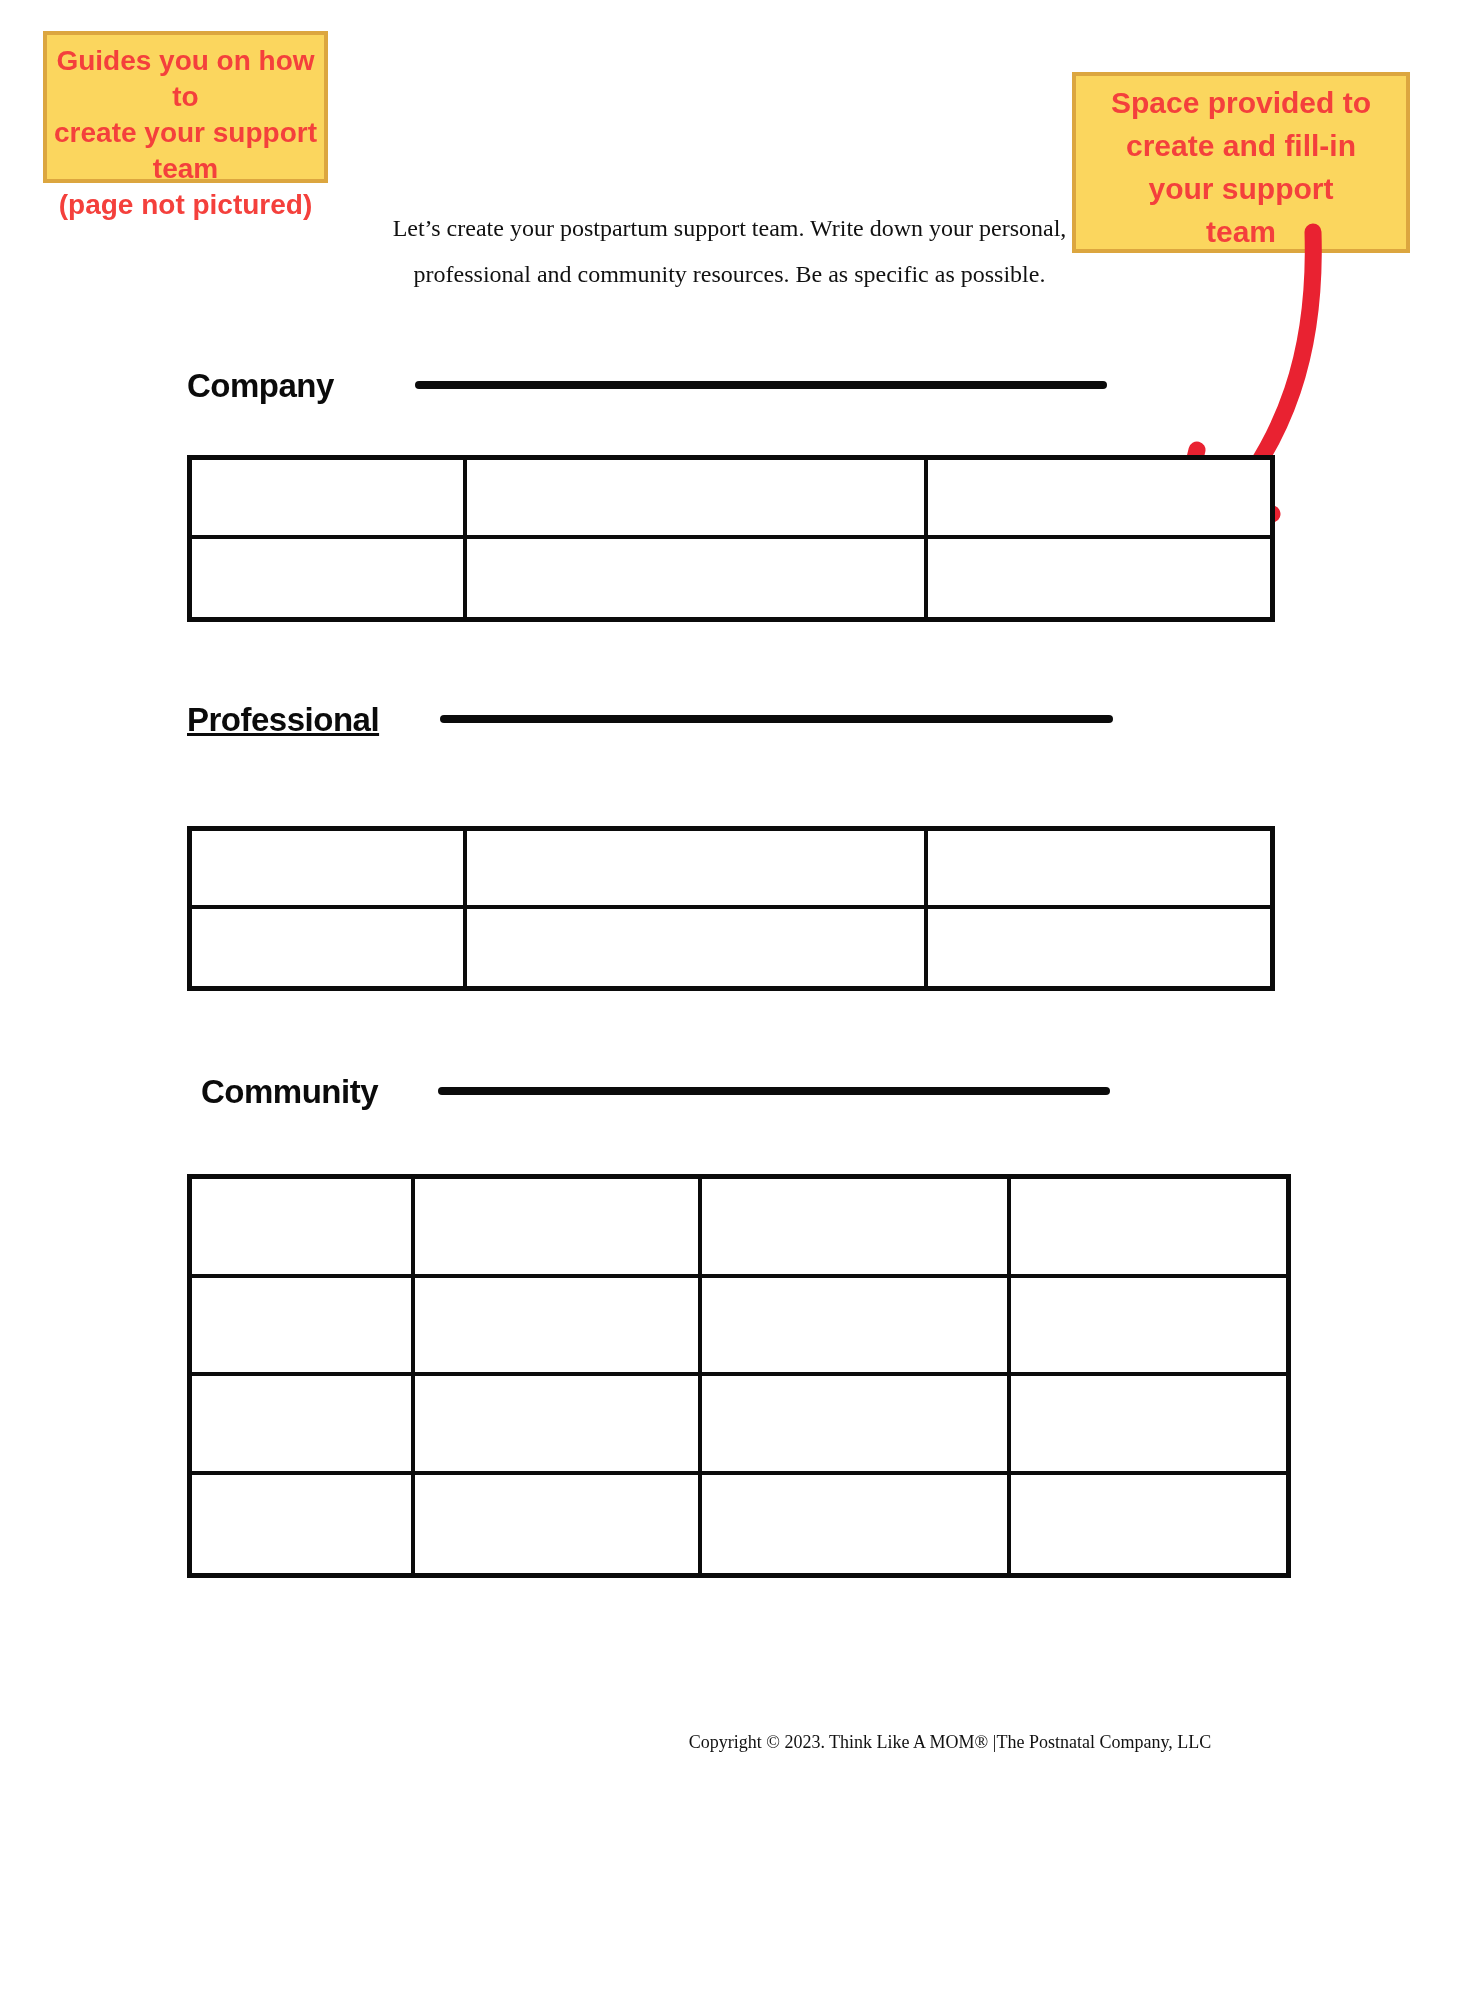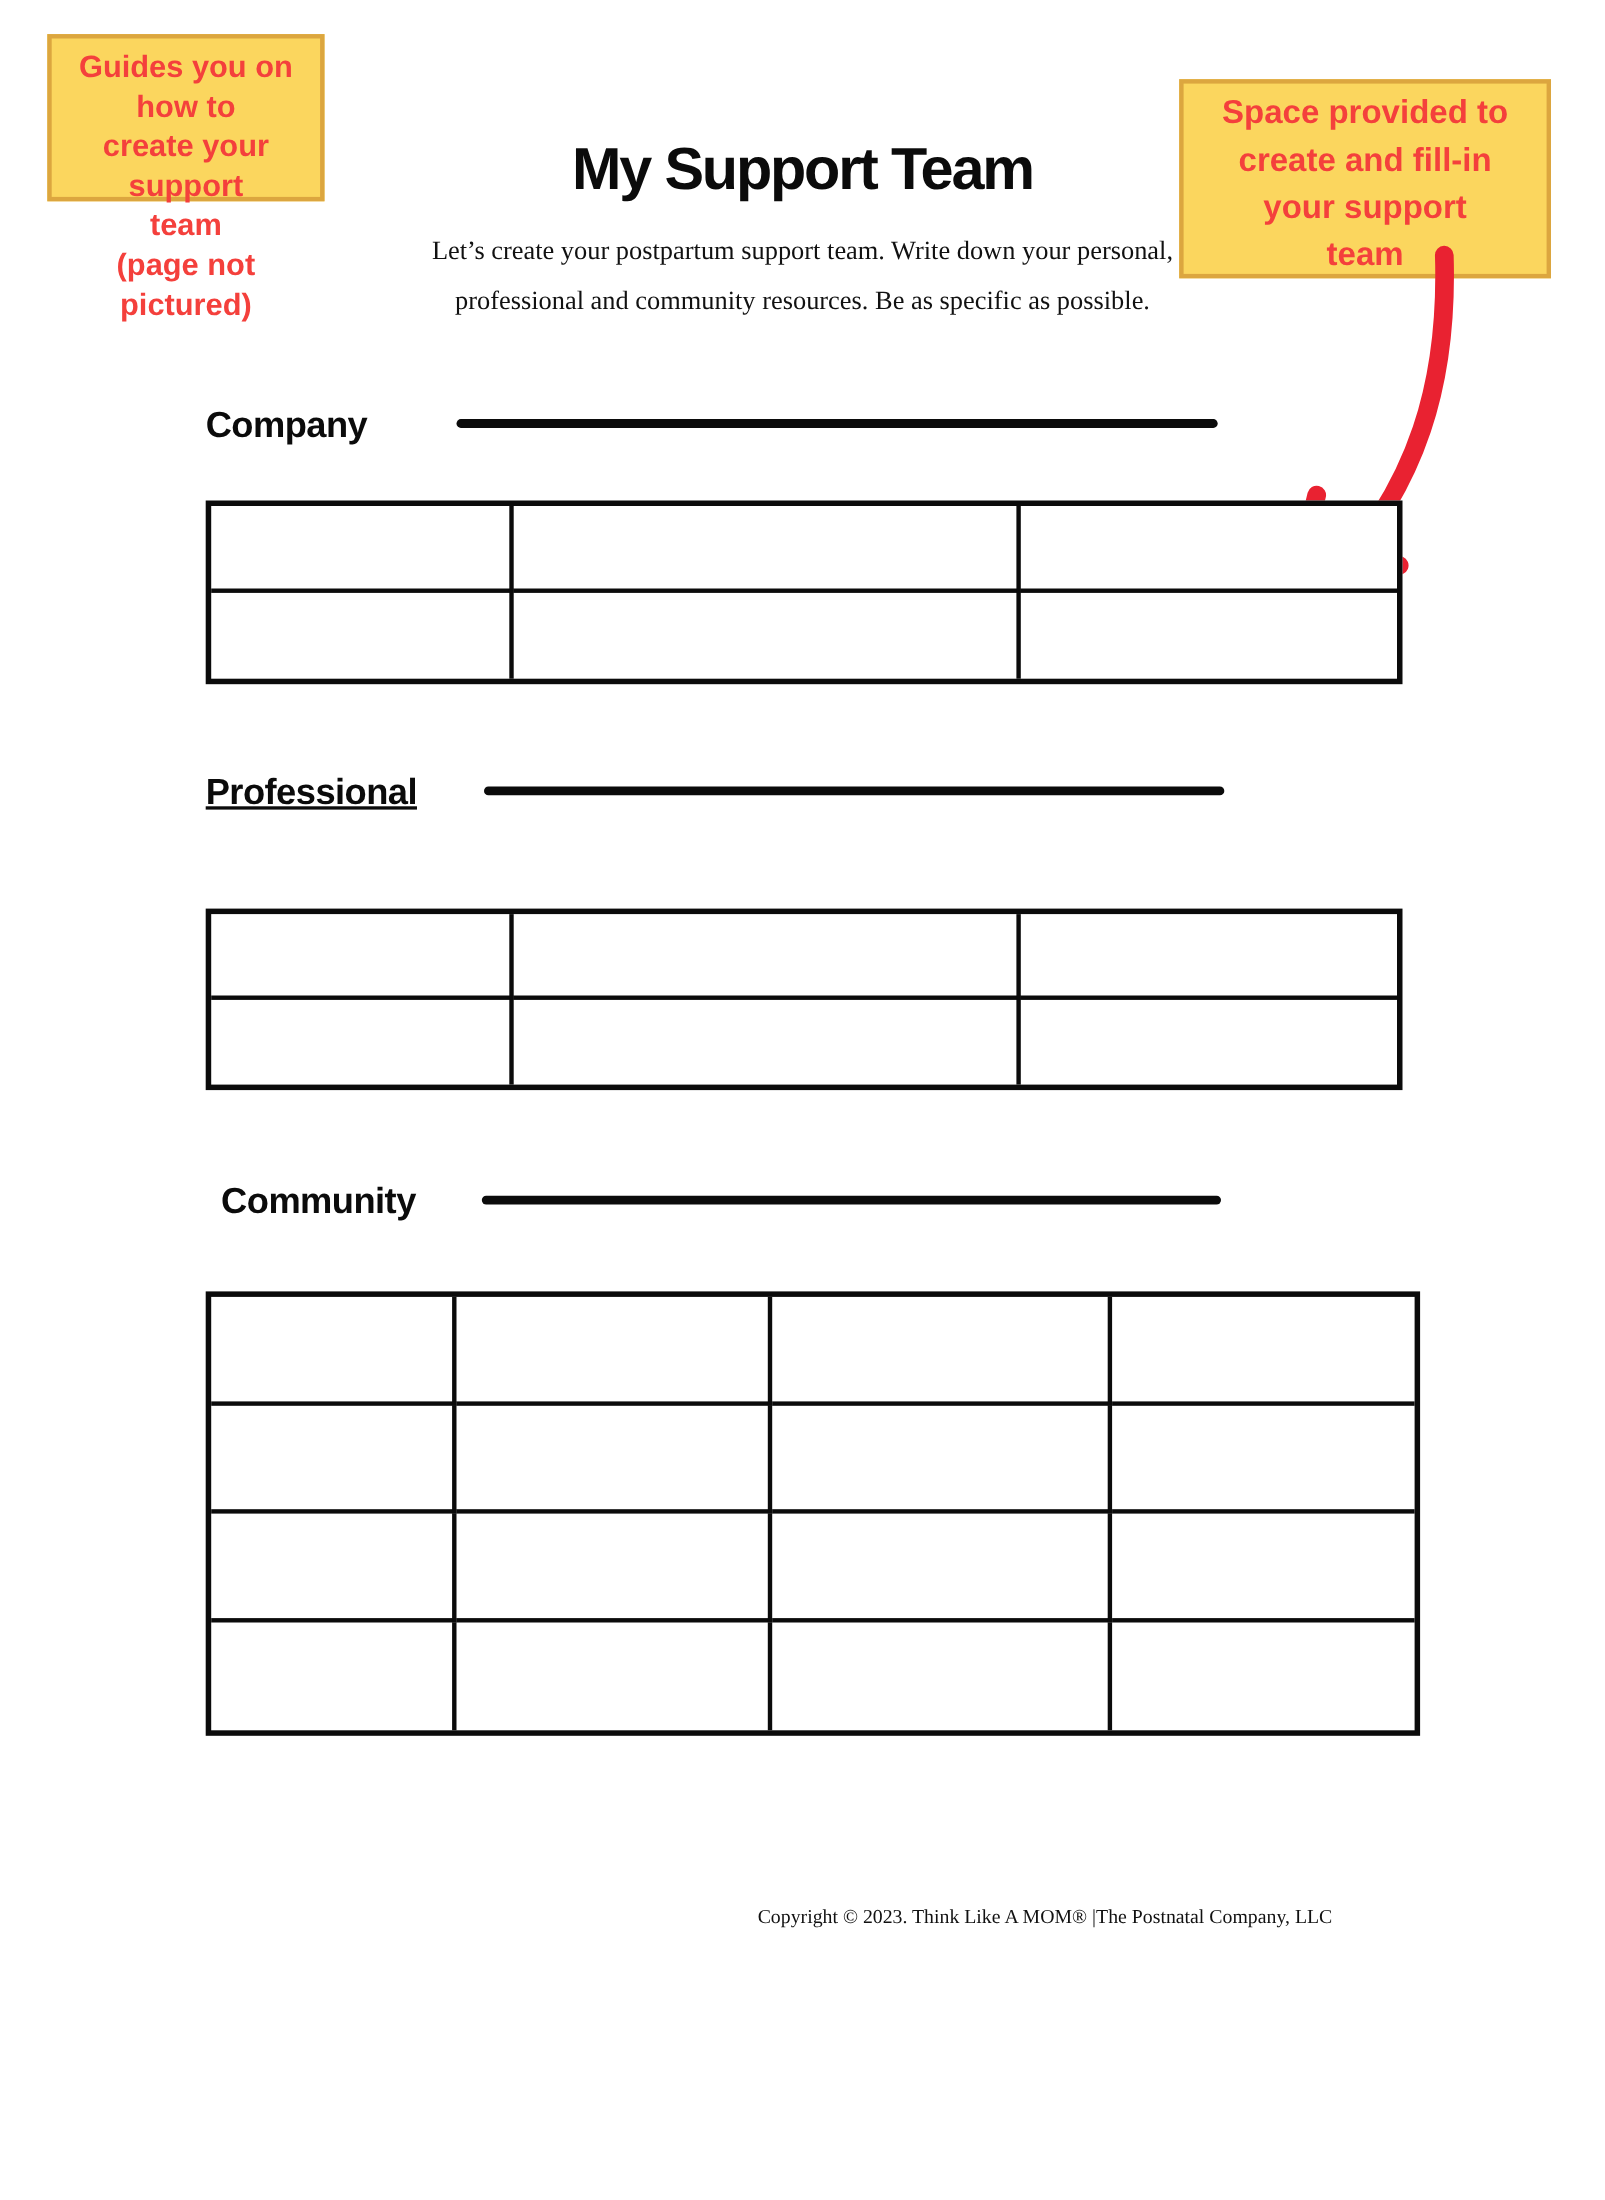--- a/index.html
+++ b/index.html
@@ -20,21 +20,21 @@
   .callout{
     position:absolute;
     background:var(--yellow);
     border:4px solid var(--yellow-border);
     box-sizing:border-box;
     color:var(--red-text);
     font-weight:700;
     text-align:center;
   }
   .callout-left{
-    left:43px;top:31px;width:252px;height:152px;
+    left:43px;top:31px;width:285px;height:152px;
     font-size:28px;line-height:36px;
     padding-top:8px;
   }
   .callout-right{
     left:1072px;top:32px;width:338px;height:181px;
     font-size:30px;line-height:43px;
     padding-top:5px;
     margin-top:40px;
   }
   .page-title{
@@ -113,21 +113,20 @@
 <div class="page">
 
   <div class="callout callout-left">
     <span>Guides you on how to<br>create your support<br>team<br>(page not pictured)</span>
   </div>
 
   <div class="callout callout-right">
     <span>Space provided to<br>create and fill-in<br>your  support<br>team</span>
   </div>
 
-  <div class="page-title">My Support Team</div>
 
   <div class="instructions">Let’s create your postpartum support team. Write down your personal,<br>professional and community resources. Be as specific as possible.</div>
 
   <svg class="arrow-svg" viewBox="1090 215 340 410" aria-hidden="true">
     <path class="arrow-stroke" d="M 1313 232 C 1316 330 1299 450 1182 552"></path>
     <path class="arrow-stroke" d="M 1197 450 L 1171 557 L 1272 514"></path>
   </svg>
 
   <div class="section-label" style="left:187px;top:369px;">Company</div>
   <div class="section-line" style="left:415px;top:381px;width:692px;"></div>

